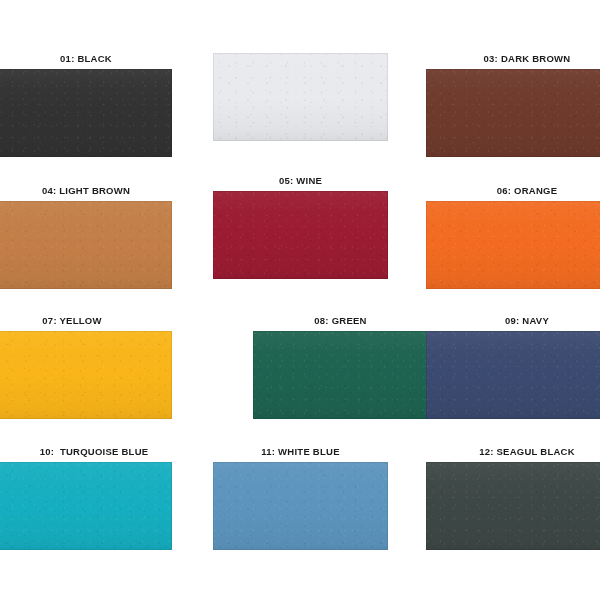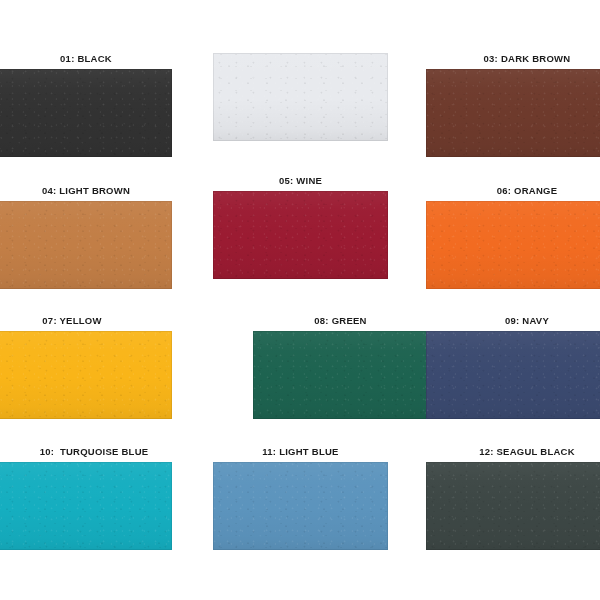--- a/index.html
+++ b/index.html
@@ -186,21 +186,21 @@
       <div class="swatch-cell" style="left: -28px; top: 446px; width: 200px;">
         <div class="swatch-label" style="margin-left: 44px;">10:  TURQUOISE BLUE</div>
         <div class="swatch-chip">
           <div class="swatch-fill" style="background: rgb(21, 174, 192);"></div>
           <div class="swatch-sheen"></div>
           <div class="swatch-grain"></div>
           <div class="swatch-edge light"></div>
         </div>
       </div>
       <div class="swatch-cell" style="left: 213px; top: 446px; width: 175px;">
-        <div class="swatch-label">11: LIGHT BLUE</div>
+        <div class="swatch-label">11: WHITE BLUE</div>
         <div class="swatch-chip">
           <div class="swatch-fill" style="background: rgb(92, 148, 189);"></div>
           <div class="swatch-sheen"></div>
           <div class="swatch-grain"></div>
           <div class="swatch-edge light"></div>
         </div>
       </div>
       <div class="swatch-cell" style="left: 426px; top: 446px; width: 202px;">
         <div class="swatch-label">12: SEAGUL BLACK</div>
         <div class="swatch-chip">

